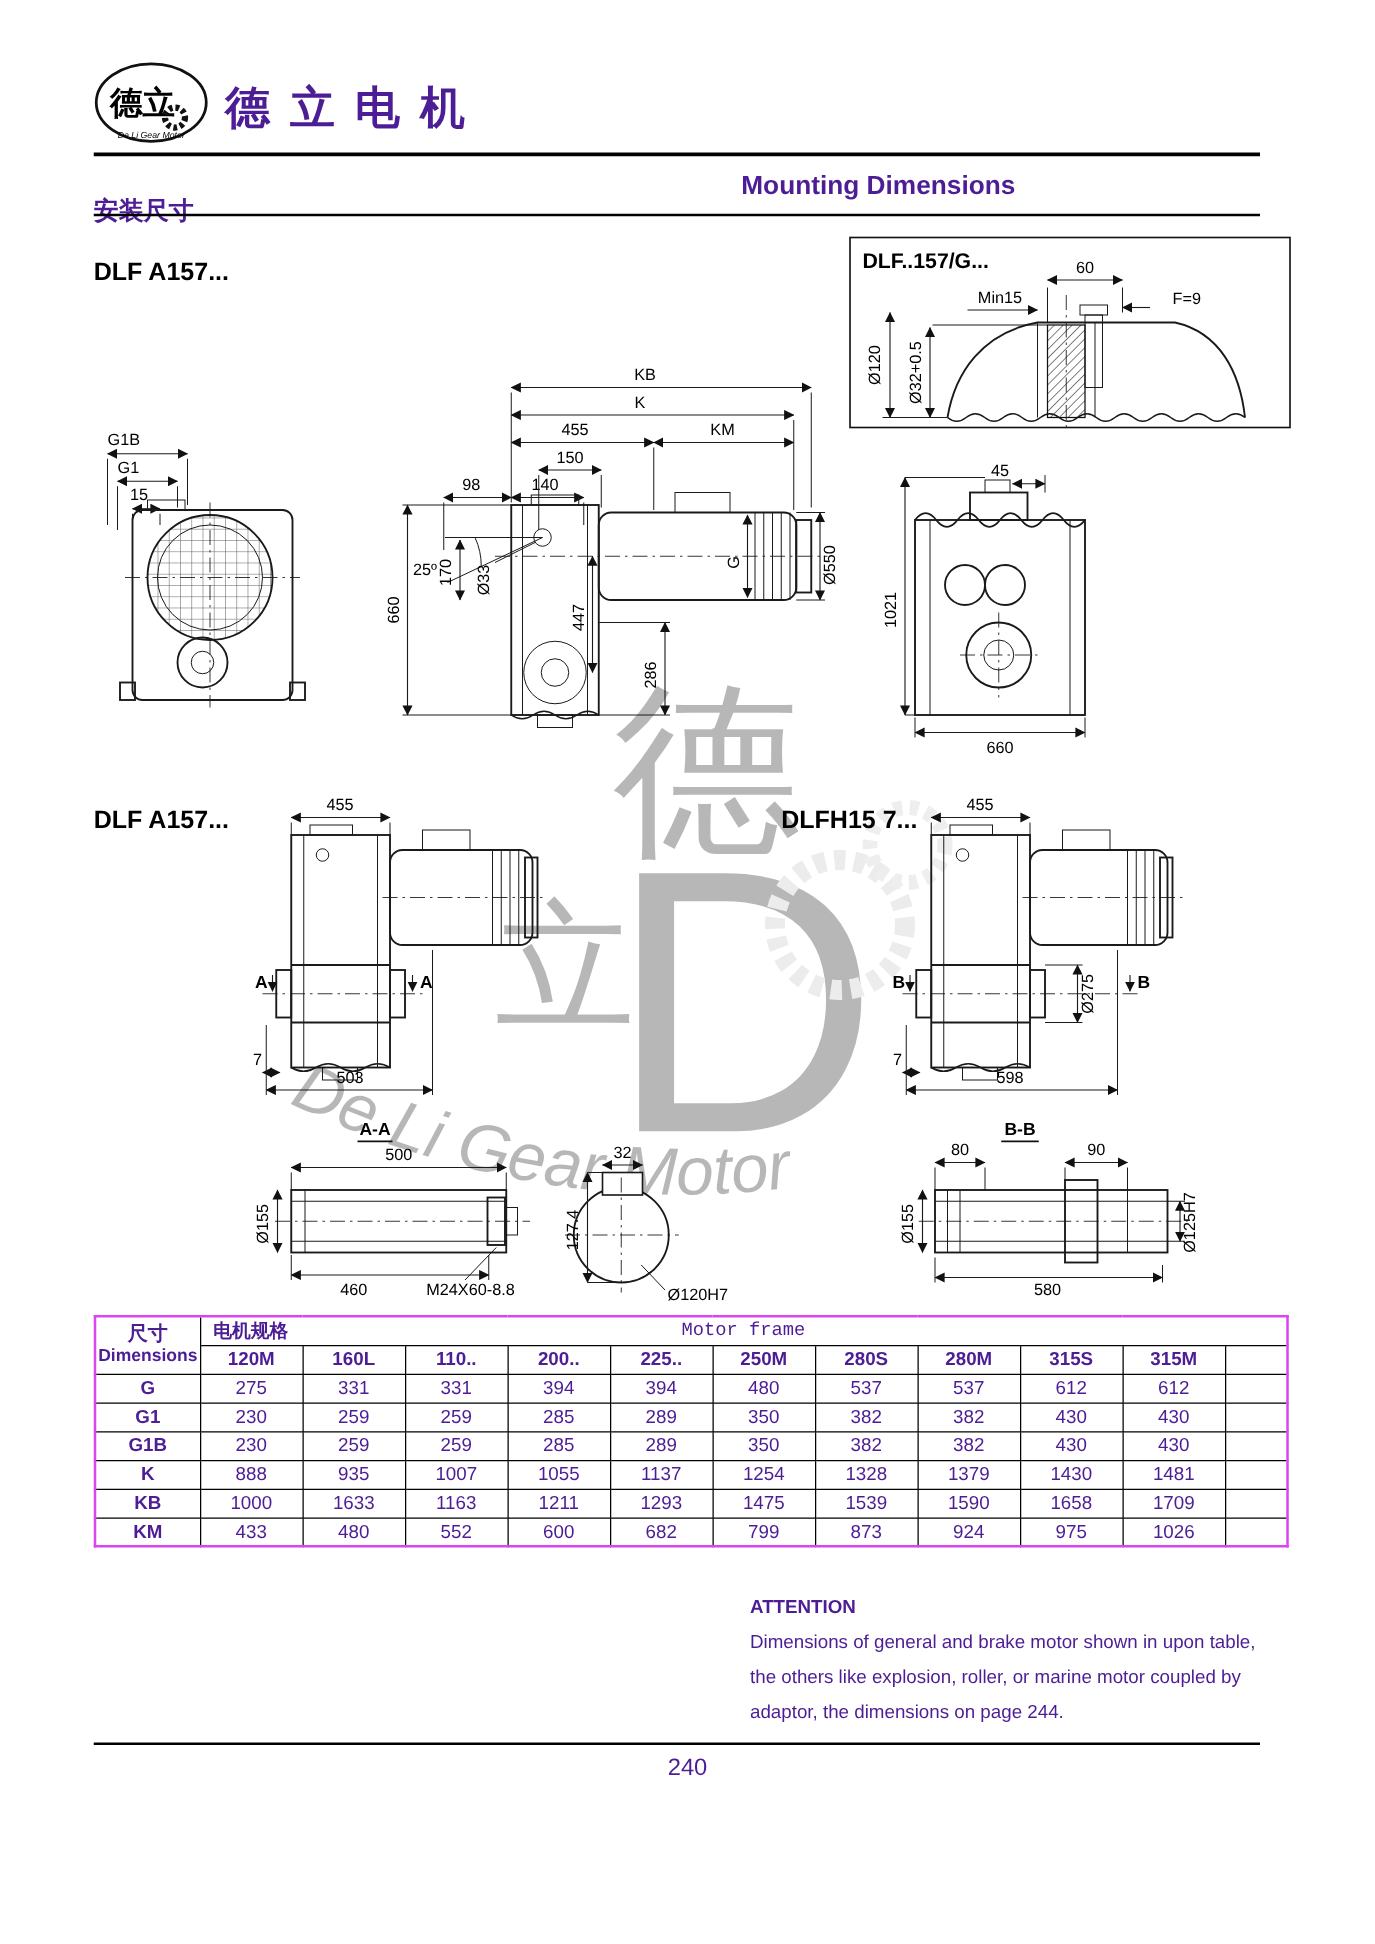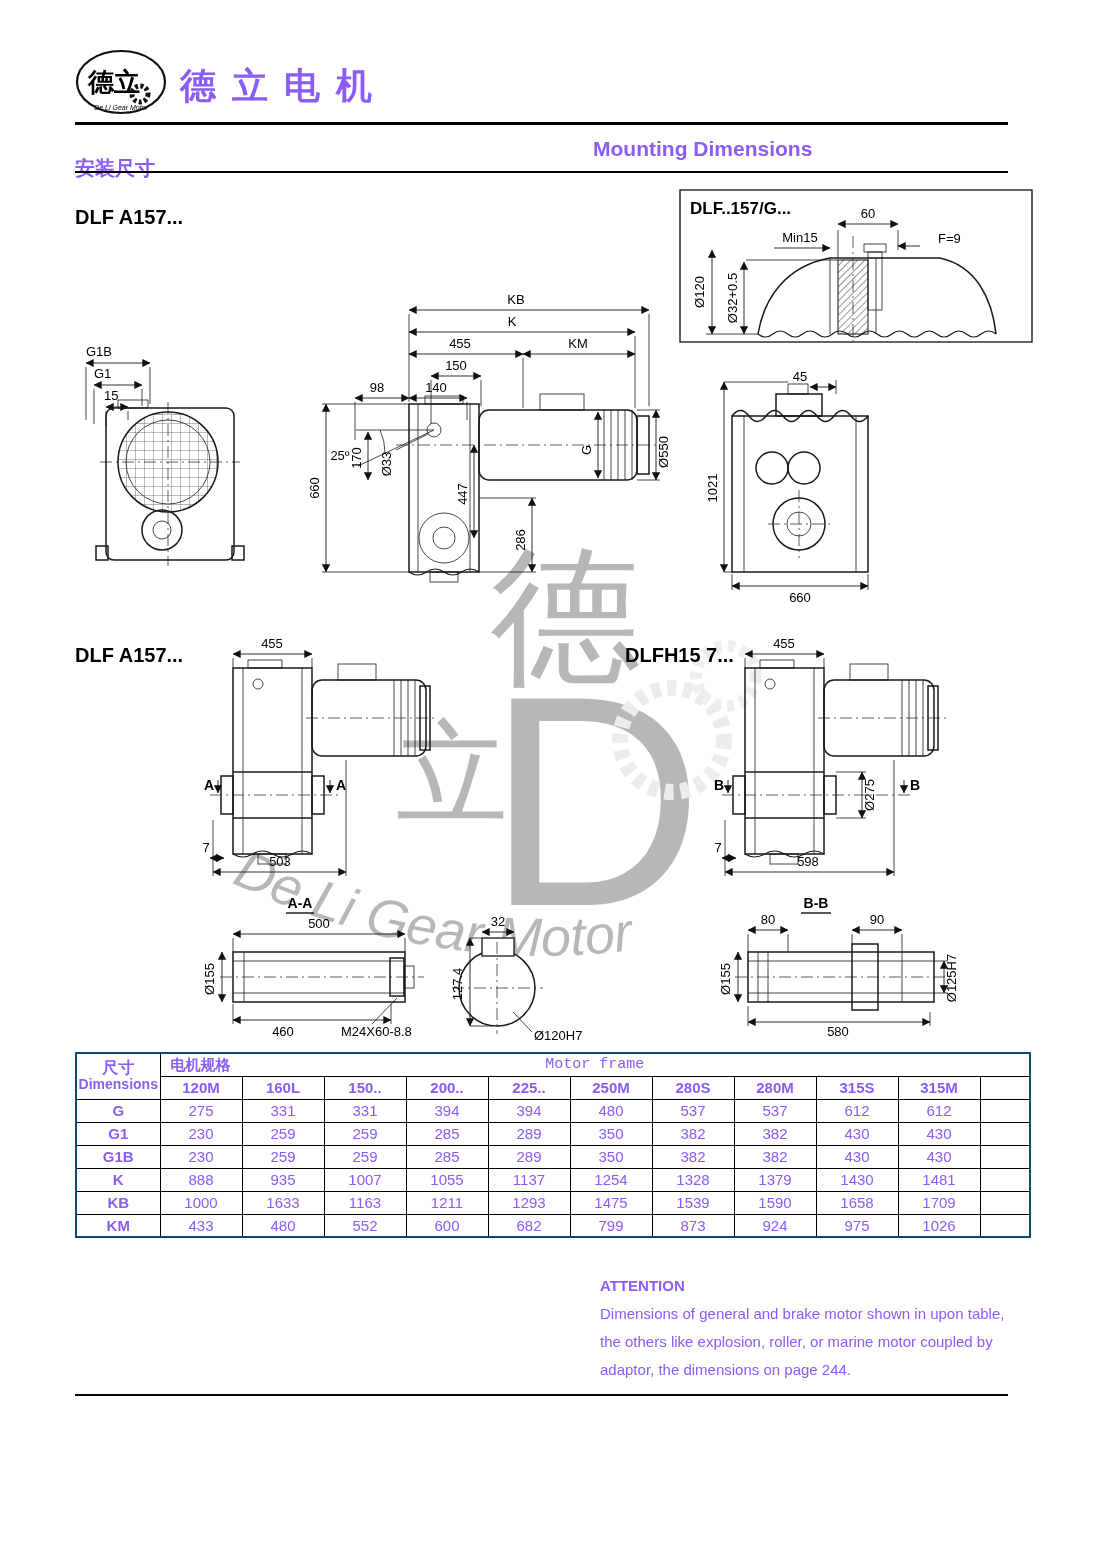--- a/index.html
+++ b/index.html
@@ -1,18 +1,18 @@
 <!DOCTYPE html>
 <html><head>
 <meta charset="utf-8">
 <style>
   * { margin:0; padding:0; box-sizing:border-box; }
   html,body { background:#ffffff; }
   #page { position:relative; width:1100px; height:1555px; background:#fff; overflow:hidden;
-          font-family:"Liberation Sans",sans-serif; color:#8b5cf6; }
+          font-family:"Liberation Sans",sans-serif; color:#4c1d95; }
 
   
   .logo { position:absolute; left:74px; top:48px; }
   .brand { position:absolute; left:180px; top:62px; font-size:36px; font-weight:bold;
            letter-spacing:16px; font-family:Liberation Mono, monospace; }
   .rule-thick { position:absolute; left:75px; top:122px; width:933px; height:3px; background:#000; }
   .title-zh { position:absolute; left:75px; top:140px; font-size:20px; font-weight:bold;margin-top:15px; }
   .title-en { position:absolute; left:565px; top:137px; font-size:21px; font-weight:bold;margin-left:28px; }
   .rule-thin { position:absolute; left:75px; top:171px; width:933px; height:2px; background:#000; }
 
@@ -25,21 +25,21 @@
   .lbl2 { font-size:17px; font-weight:bold; }
   .mid  { text-anchor:middle; }
   .ol  { fill:none; stroke:#1a1a1a; stroke-width:1.5; }
   .th  { fill:none; stroke:#1a1a1a; stroke-width:0.8; }
   .dim { fill:none; stroke:#1a1a1a; stroke-width:0.9; }
   .cl  { fill:none; stroke:#1a1a1a; stroke-width:0.7; stroke-dasharray:12 4 2 4; }
   .wav { fill:none; stroke:#1a1a1a; stroke-width:1.2; }
 
   
   .dim-table { position:absolute; left:75px; top:1052px; border-collapse:collapse;
-               table-layout:fixed; border:2px solid #0c4a6e; }
+               table-layout:fixed; border:2px solid #d946ef; }
   .dim-table th, .dim-table td { border:1px solid #000; text-align:center;
                font-size:15px; padding:2px 0; height:23px; }
   .dim-table thead th { font-weight:bold; }
   .dim-table tbody th { font-weight:bold; }
   .dim-table tbody td { font-weight:normal; }
   .dimhdr div { line-height:16px; }
   .dimhdr .zh { font-size:16px; }
   .dimhdr .en { font-size:14px; }
   .spanhdr { position:relative;font-family:Liberation Mono, monospace; }
   .spanhdr .spec { position:absolute; left:10px; top:50%; transform:translateY(-50%); font-weight:bold; }
@@ -412,21 +412,21 @@
           <div class="en">Dimensions</div>
         </th>
         <th colspan="11" class="spanhdr">
           <span class="spec">电机规格</span>
           <span class="mf">Motor frame</span>
         </th>
       </tr>
       <tr id="frame-row">
           <th>120M</th>
           <th>160L</th>
-          <th>150..</th>
+          <th>110..</th>
           <th>200..</th>
           <th>225..</th>
           <th>250M</th>
           <th>280S</th>
           <th>280M</th>
           <th>315S</th>
           <th>315M</th>
           <th></th>
         </tr>
     </thead>
@@ -519,14 +519,15 @@
   </table>
 
   <div class="notes-en">
     <div class="ne-title">ATTENTION</div>
     <div>Dimensions of general and brake motor shown in upon table,</div>
     <div>the others like explosion, roller, or marine motor coupled by</div>
     <div>adaptor, the dimensions on page 244.</div>
   </div>
 
   <div class="footer-rule"></div>
+  <div class="page-number">240</div>
 
 </div>
 
 </body></html>

